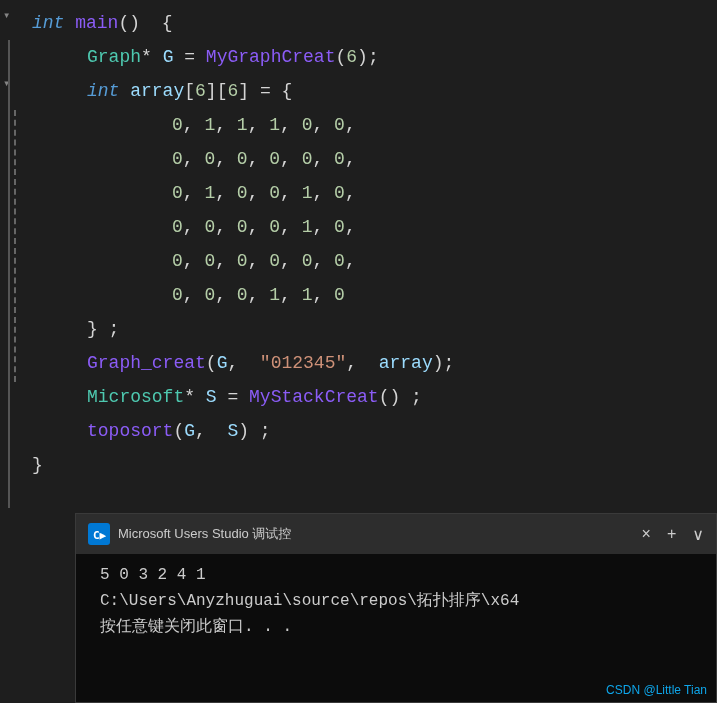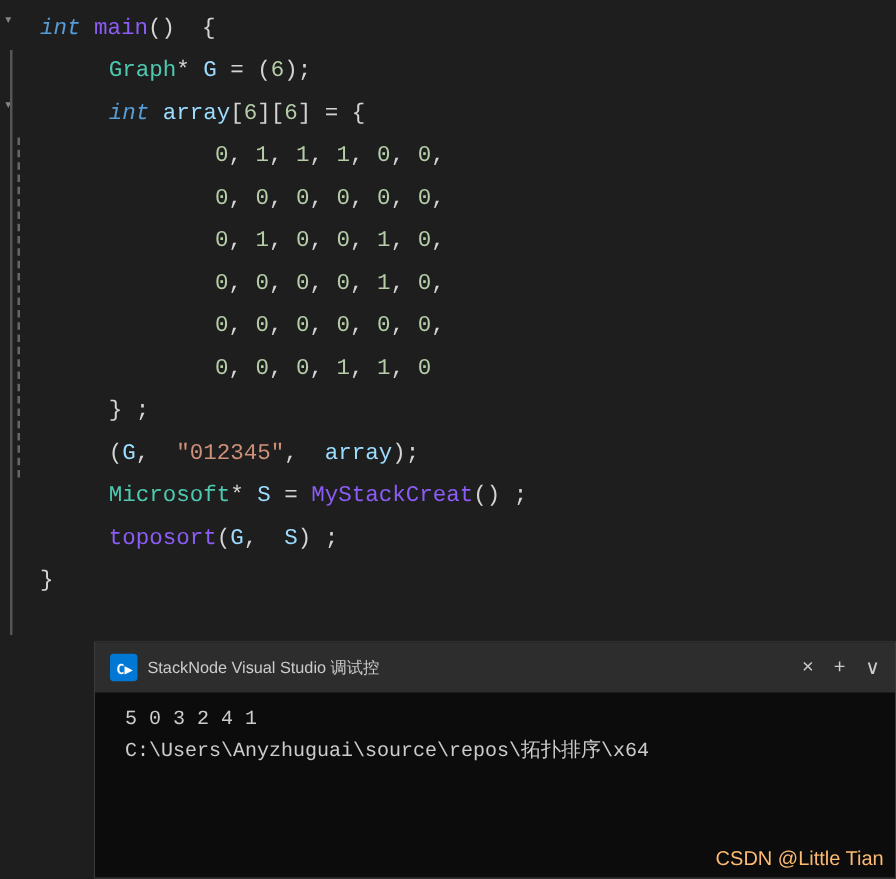--- a/index.html
+++ b/index.html
@@ -105,22 +105,22 @@
       color: #cccccc;
       font-family: 'Consolas', 'Courier New', monospace;
       font-size: 16px;
       line-height: 26px;
     }
 
     .watermark {
       position: absolute;
       bottom: 6px;
       right: 10px;
-      color: #fdba74;
-      font-size: 16px;
+      color: #0ea5e9;
+      font-size: 12px;
       font-family: 'Segoe UI', sans-serif;
       z-index: 20;
     }
 
     
     .fold-indicators {
       position: absolute;
       left: 0;
       top: 0;
       width: 22px;
@@ -156,20 +156,21 @@
       <span class="fn">main</span>
       <span class="punct">()&nbsp;&nbsp;{</span>
     </div>
 
     <div class="code-line">
       <span style="display:inline-block;width:55px"></span>
       <span class="type">Graph</span>
       <span class="punct">*&nbsp;</span>
       <span class="var">G</span>
       <span class="plain">&nbsp;=&nbsp;</span>
+      <span class="fn">MyGraphCreat</span>
       <span class="punct">(</span>
       <span class="num">6</span>
       <span class="punct">);</span>
     </div>
 
     <div class="code-line">
       <span style="display:inline-block;width:55px"></span>
       <span class="kw">int</span>
       <span class="plain">&nbsp;</span>
       <span class="var">array</span>
@@ -240,20 +241,21 @@
       <span class="num">0</span>
     </div>
 
     <div class="code-line">
       <span style="display:inline-block;width:55px"></span>
       <span class="punct">}&nbsp;;</span>
     </div>
 
     <div class="code-line">
       <span style="display:inline-block;width:55px"></span>
+      <span class="fn">Graph_creat</span>
       <span class="punct">(</span>
       <span class="var">G</span>
       <span class="punct">,&nbsp;&nbsp;</span>
       <span class="str">"012345"</span>
       <span class="punct">,&nbsp;&nbsp;</span>
       <span class="var">array</span>
       <span class="punct">);</span>
     </div>
 
     <div class="code-line">
@@ -283,26 +285,27 @@
 </div>
 
 <div class="terminal">
   <div class="terminal-titlebar">
     <div class="terminal-icon">
       <svg width="18" height="18" viewBox="0 0 18 18">
         <rect width="18" height="18" fill="#0078d4" rx="2"></rect>
         <text x="3" y="14" fill="white" font-size="11" font-weight="bold" font-family="monospace">C▶</text>
       </svg>
     </div>
-    <span class="terminal-title">StackNode Visual Studio 调试控</span>
+    <span class="terminal-title">Microsoft Users Studio 调试控</span>
     <div class="terminal-controls">
       <span class="terminal-btn">×</span>
       <span class="terminal-btn">+</span>
       <span class="terminal-btn">∨</span>
     </div>
   </div>
   <div class="terminal-body">
     <div>5  0  3  2  4  1</div>
     <div>C:\Users\Anyzhuguai\source\repos\拓扑排序\x64</div>
+    <div>按任意键关闭此窗口. . .</div>
   </div>
 </div>
 
 <div class="watermark">CSDN @Little Tian</div>
 
 </body></html>

